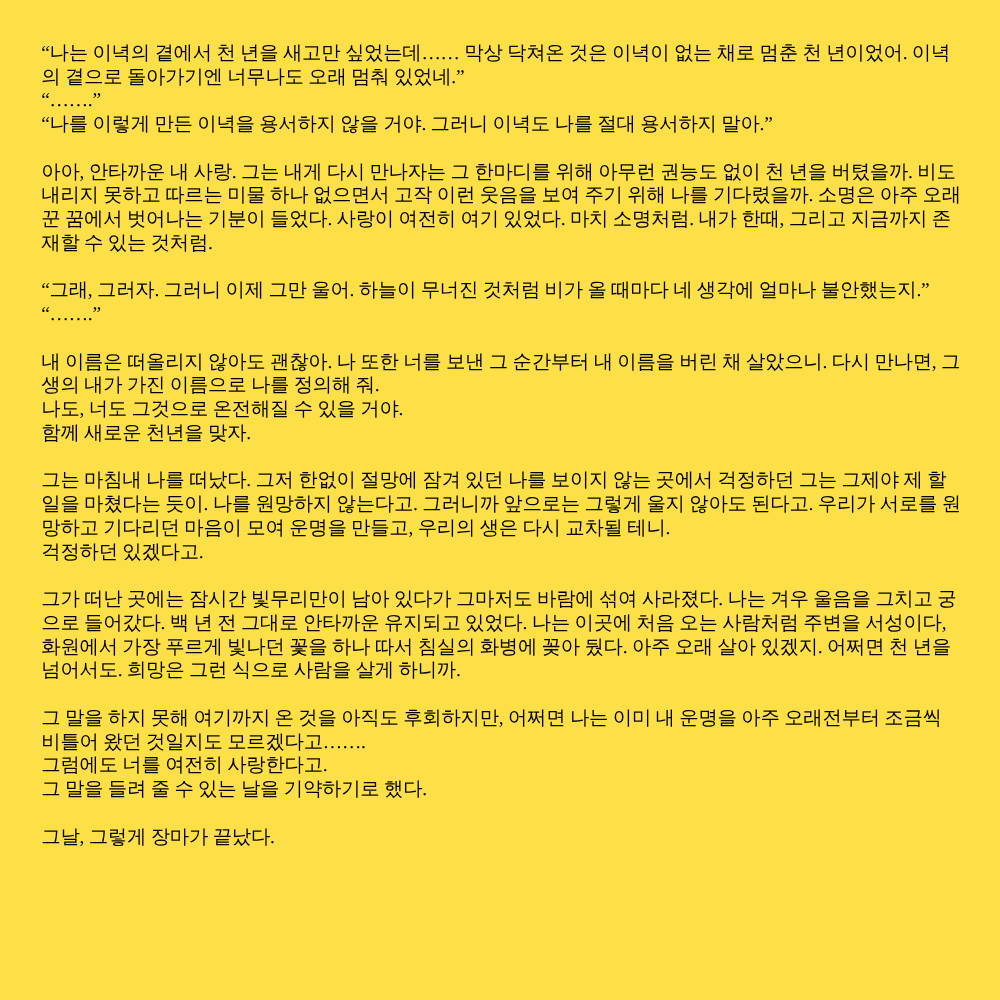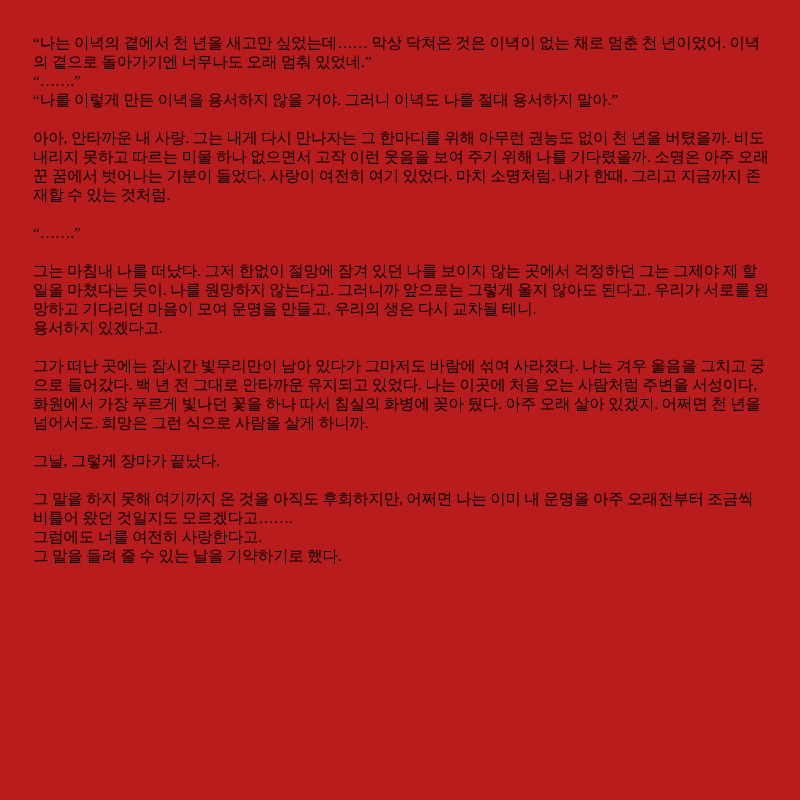--- a/index.html
+++ b/index.html
@@ -11,21 +11,21 @@
     width: 800px;
     height: 800px;
     overflow: hidden;
     font-family: "Liberation Serif", serif;
   }
   .page {
     box-sizing: border-box;
     width: 800px;
     height: 800px;
     padding: 33px 28px 0 33px;
-    background: #b91c1c;
+    background: #fde047;
     color: #000000;
   }
   .text-content {
     width: 739px;
     font-size: 15.5px;
     line-height: 19px;
     letter-spacing: -0.2px;
     word-break: normal;
     overflow-wrap: normal;
   }
@@ -47,31 +47,37 @@
   <div class="text-content" id="text-container">
       <p class="block">
         <span class="line">“나는 이녁의 곁에서 천 년을 새고만 싶었는데…… 막상 닥쳐온 것은 이녁이 없는 채로 멈춘 천 년이었어. 이녁의 곁으로 돌아가기엔 너무나도 오래 멈춰 있었네.”</span>
         <span class="line">“…….”</span>
         <span class="line">“나를 이렇게 만든 이녁을 용서하지 않을 거야. 그러니 이녁도 나를 절대 용서하지 말아.”</span>
       </p>
       <p class="block">
         <span class="line">아아, 안타까운 내 사랑. 그는 내게 다시 만나자는 그 한마디를 위해 아무런 권능도 없이 천 년을 버텼을까. 비도 내리지 못하고 따르는 미물 하나 없으면서 고작 이런 웃음을 보여 주기 위해 나를 기다렸을까. 소명은 아주 오래 꾼 꿈에서 벗어나는 기분이 들었다. 사랑이 여전히 여기 있었다. 마치 소명처럼. 내가 한때, 그리고 지금까지 존재할 수 있는 것처럼.</span>
       </p>
       <p class="block">
+        <span class="line">“그래, 그러자. 그러니 이제 그만 울어. 하늘이 무너진 것처럼 비가 올 때마다 네 생각에 얼마나 불안했는지.”</span>
         <span class="line">“…….”</span>
       </p>
       <p class="block">
+        <span class="line">내 이름은 떠올리지 않아도 괜찮아. 나 또한 너를 보낸 그 순간부터 내 이름을 버린 채 살았으니. 다시 만나면, 그 생의 내가 가진 이름으로 나를 정의해 줘.</span>
+        <span class="line">나도, 너도 그것으로 온전해질 수 있을 거야.</span>
+        <span class="line">함께 새로운 천년을 맞자.</span>
+      </p>
+      <p class="block">
         <span class="line">그는 마침내 나를 떠났다. 그저 한없이 절망에 잠겨 있던 나를 보이지 않는 곳에서 걱정하던 그는 그제야 제 할 일을 마쳤다는 듯이. 나를 원망하지 않는다고. 그러니까 앞으로는 그렇게 울지 않아도 된다고. 우리가 서로를 원망하고 기다리던 마음이 모여 운명을 만들고, 우리의 생은 다시 교차될 테니.</span>
-        <span class="line">용서하지 있겠다고.</span>
+        <span class="line">걱정하던 있겠다고.</span>
       </p>
       <p class="block">
         <span class="line">그가 떠난 곳에는 잠시간 빛무리만이 남아 있다가 그마저도 바람에 섞여 사라졌다. 나는 겨우 울음을 그치고 궁으로 들어갔다. 백 년 전 그대로 안타까운 유지되고 있었다. 나는 이곳에 처음 오는 사람처럼 주변을 서성이다, 화원에서 가장 푸르게 빛나던 꽃을 하나 따서 침실의 화병에 꽂아 뒀다. 아주 오래 살아 있겠지. 어쩌면 천 년을 넘어서도. 희망은 그런 식으로 사람을 살게 하니까.</span>
-      </p>
-      <p class="block">
-        <span class="line">그날, 그렇게 장마가 끝났다.</span>
       </p>
       <p class="block">
         <span class="line">그 말을 하지 못해 여기까지 온 것을 아직도 후회하지만, 어쩌면 나는 이미 내 운명을 아주 오래전부터 조금씩 비틀어 왔던 것일지도 모르겠다고…….</span>
         <span class="line">그럼에도 너를 여전히 사랑한다고.</span>
         <span class="line">그 말을 들려 줄 수 있는 날을 기약하기로 했다.</span>
       </p>
+      <p class="block">
+        <span class="line">그날, 그렇게 장마가 끝났다.</span>
+      </p>
     </div>
 </div>
 
 </body></html>

